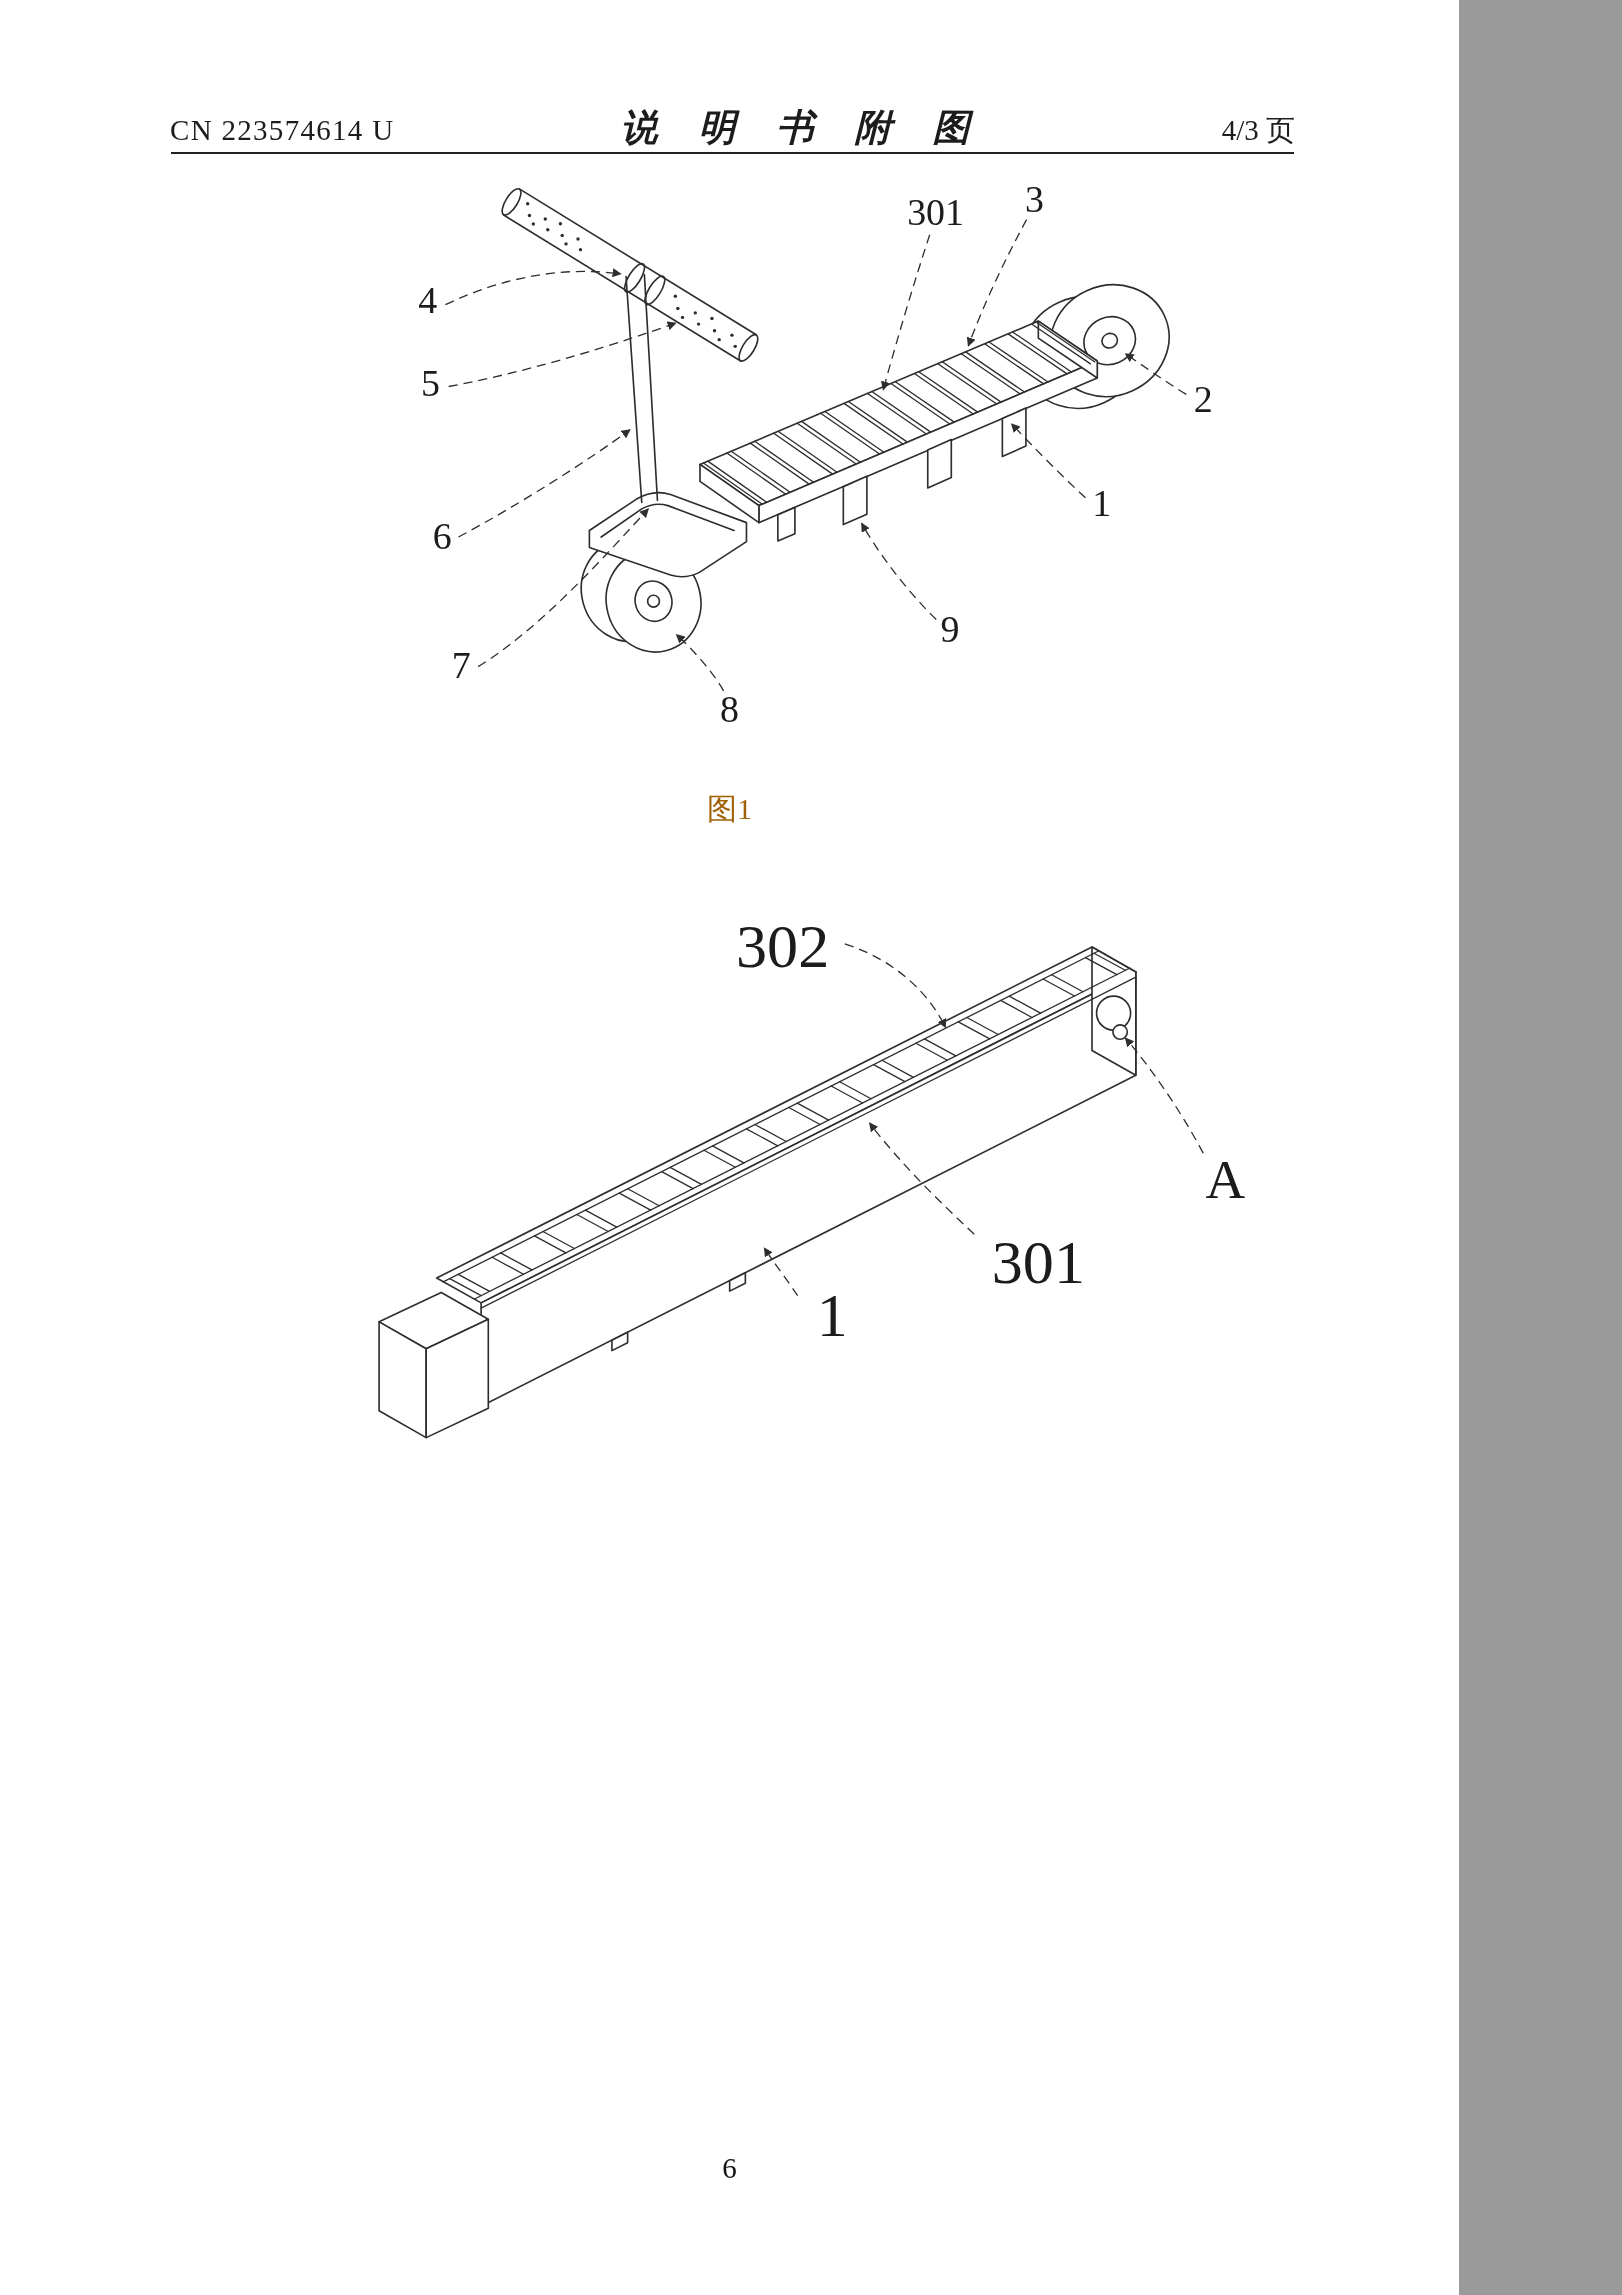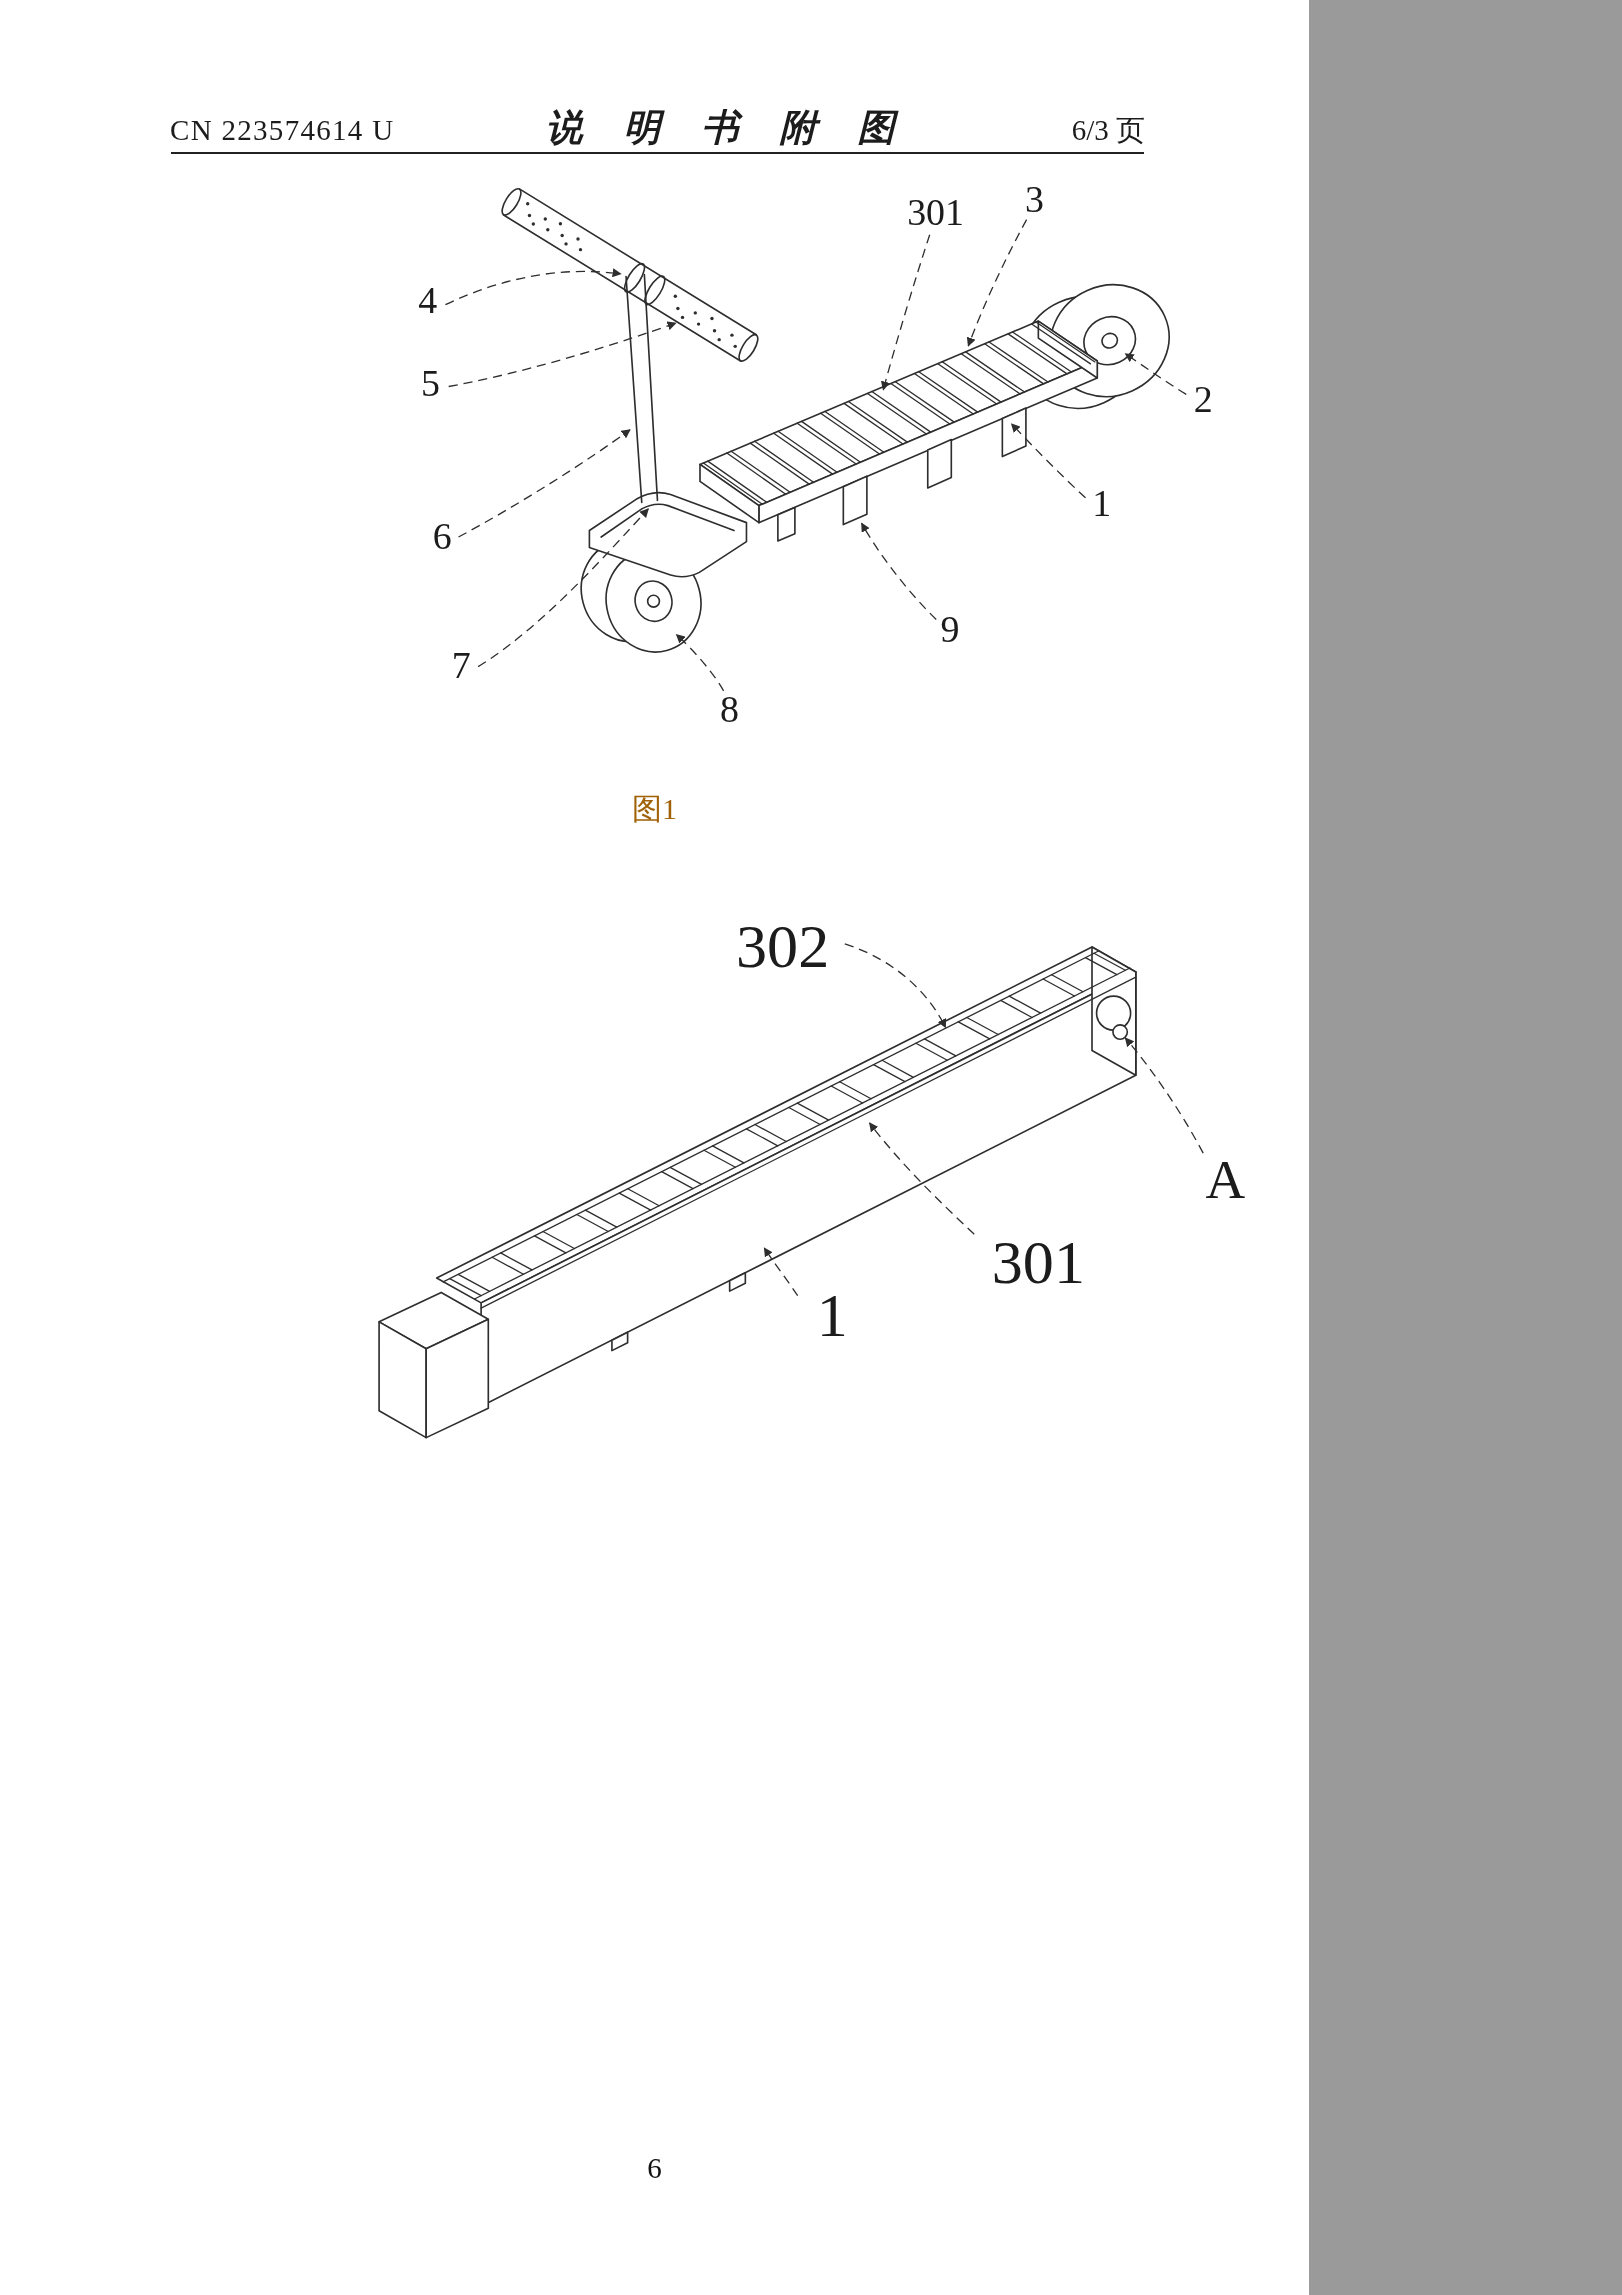--- a/index.html
+++ b/index.html
@@ -1,18 +1,18 @@
 <!DOCTYPE html>
 <html style="font-size:10.5px"><head>
 <meta charset="utf-8">
 <style>
   html,body{margin:0;padding:0;background:#9a9a9a;}
   .page{
     position:relative;
-    width:1309px;height:2295px;
+    width:1459px;height:2295px;
     background:#ffffff;
     font-family:"Liberation Serif","DejaVu Serif",serif;
     color:#1c1c1c;
     overflow:hidden;
   }
   .header{
     position:absolute;left:170px;right:164px;top:103px;
     display:flex;justify-content:space-between;align-items:baseline;
   }
   .header .pn{font-size:29px;letter-spacing:1.3px;}
@@ -48,21 +48,21 @@
   .lbl2a{font-size:84px;}
 </style>
 </head>
 <body>
 
 <div class="page">
 
   <div class="header">
     <span class="pn">CN 223574614 U</span>
     <span class="doc-title">说明书附图</span>
-    <span class="pi">6/3 页</span>
+    <span class="pi">4/3 页</span>
   </div>
   <div class="rule"></div>
 
   <svg class="fig fig1" width="864" height="589" viewBox="0 0 1320 900">
     <defs>
       <marker id="arrow1" viewBox="0 0 10 10" refX="9" refY="5" markerWidth="7" markerHeight="7" orient="auto-start-reverse">
         <path d="M0,0 L10,5 L0,10 Z" fill="#2e2e2e"></path>
       </marker>
     </defs>
 

